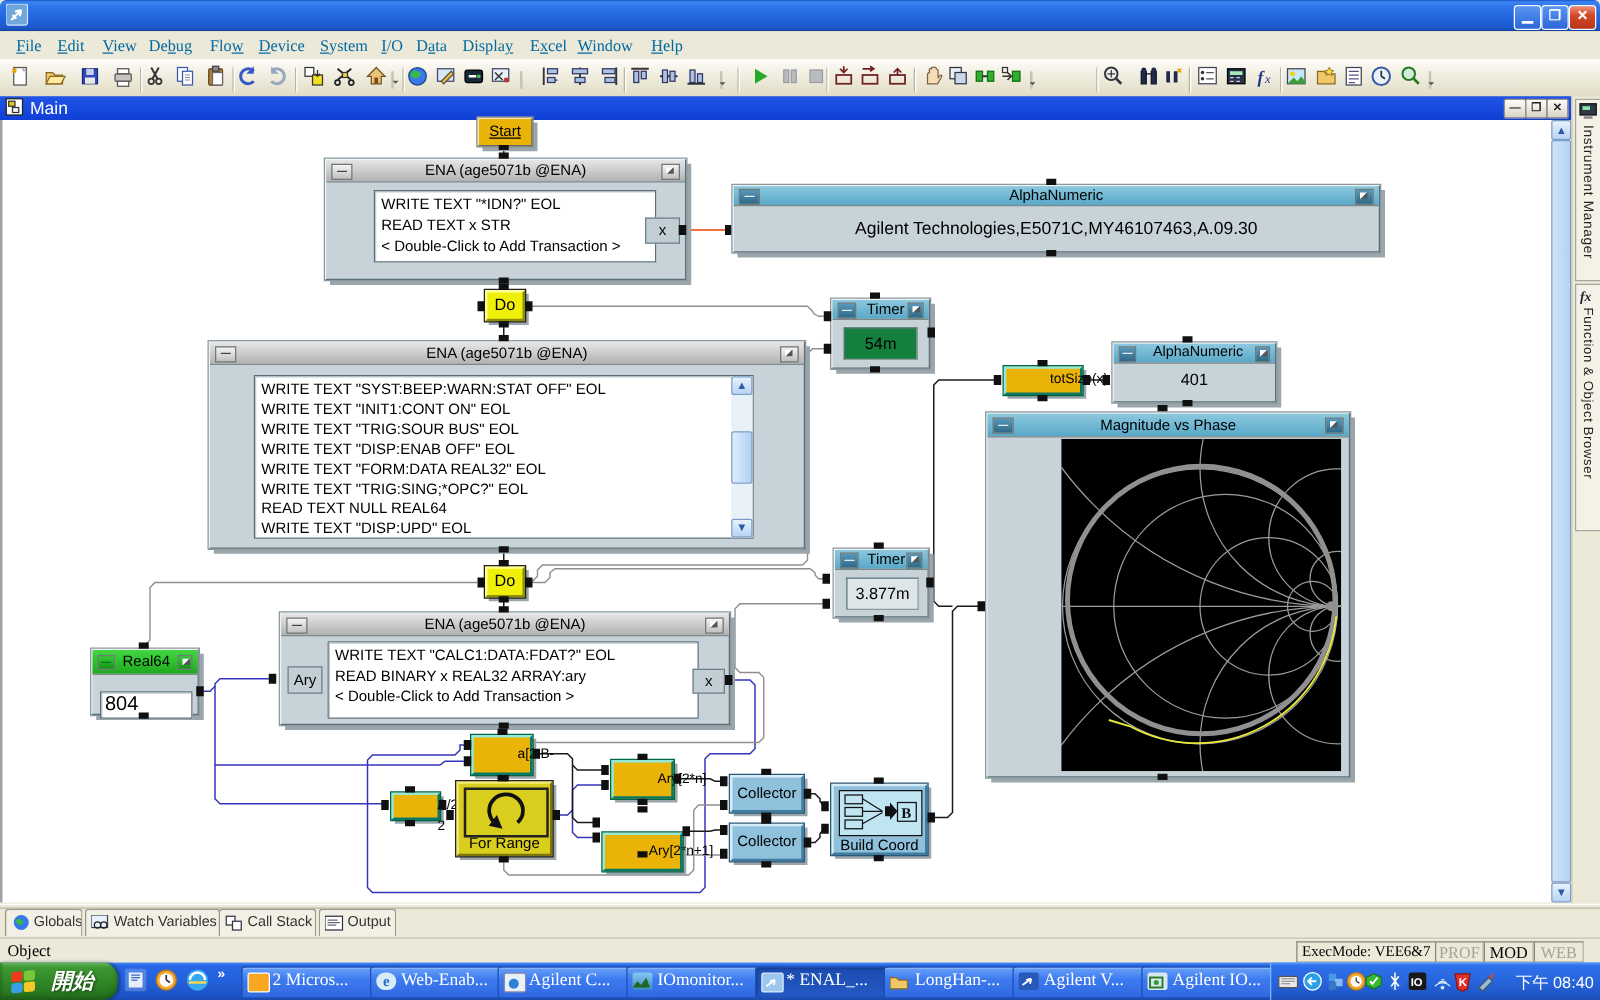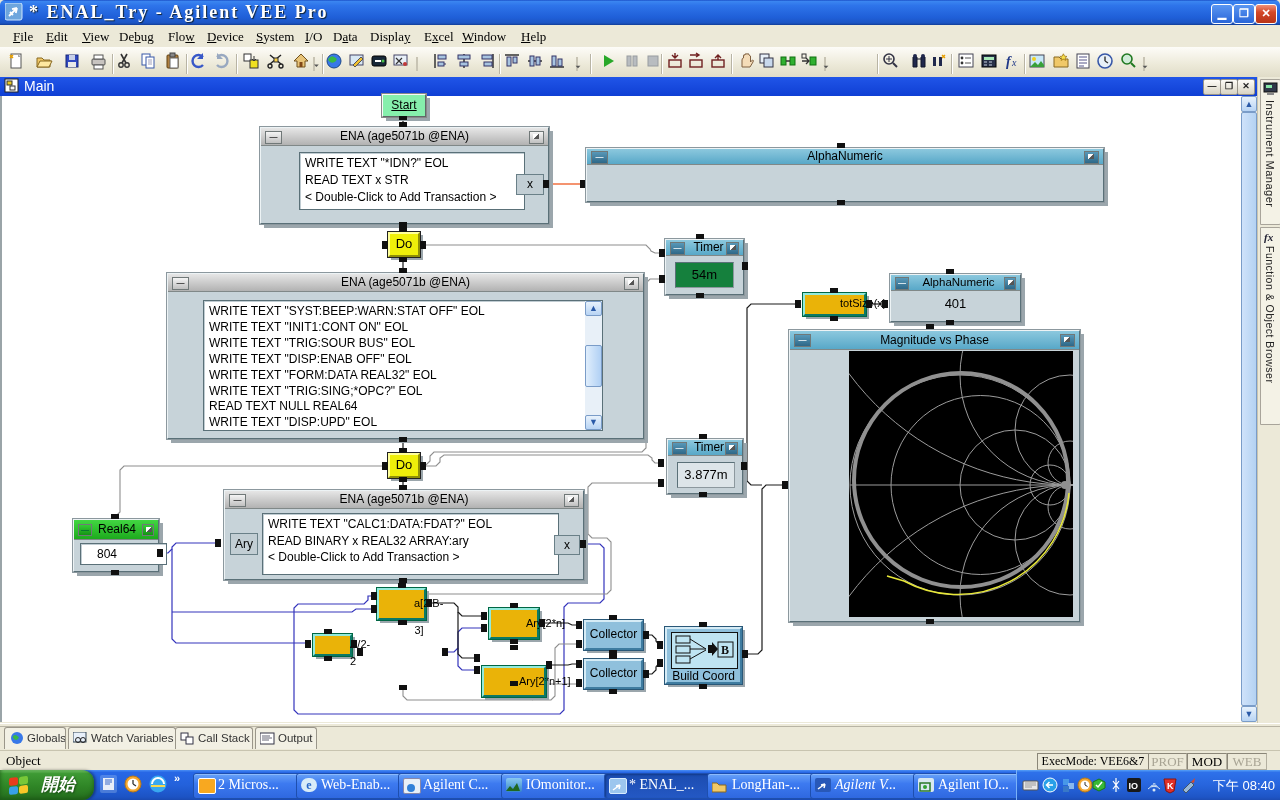--- a/index.html
+++ b/index.html
@@ -6,21 +6,21 @@
 body{width:1280px;height:800px;overflow:hidden;font-family:"Liberation Sans",sans-serif;background:#ECE9D8;position:relative;}
 .abs{position:absolute;}
 
 #titlebar{left:0;top:0;width:1280px;height:25px;border-radius:5px 5px 0 0;background:linear-gradient(#1b50c8 0%,#3a85f0 6%,#2e74ea 22%,#1f5fd8 70%,#1c55c4 92%,#123d96 100%);}
 #titlebar .ttext{left:29px;top:2px;color:#fff;font-weight:bold;font-size:18px;letter-spacing:2px;text-shadow:1px 1px 1px #123;font-family:"Liberation Serif",serif;}
 .capbtn{top:4px;width:20px;height:18px;border-radius:3px;border:1px solid #fff;color:#fff;font-size:11px;text-align:center;line-height:16px;font-weight:bold;}
 #btnmin{left:1211px;background:linear-gradient(#5a96f2,#2a66d8);}
 #btnmax{left:1233px;background:linear-gradient(#5a96f2,#2a66d8);}
 #btnclose{left:1255px;background:linear-gradient(#f09078,#d44828 40%,#b83418);}
 #menubar{left:0;top:25px;width:1280px;height:22px;background:#ECE9D8;border-bottom:1px solid #d8d4c0;}
-.mitem{top:4px;font-size:13px;color:#000000;font-family:"Liberation Serif",serif;}
+.mitem{top:4px;font-size:13px;color:#0369a1;font-family:"Liberation Serif",serif;}
 .mitem u{text-decoration:underline;}
 #toolbar{left:0;top:47px;width:1280px;height:30px;background:linear-gradient(#fdfcf8,#ece9d8 60%,#e0dcc8);border-bottom:1px solid #c8c4b0;}
 #mainbar{left:0;top:77px;width:1257px;height:19px;background:linear-gradient(#2055e8,#0f3fd4);}
 #mainbar .mttext{left:24px;top:1px;color:#fff;font-size:14px;}
 .mdibtn{top:2px;width:16px;height:14px;background:linear-gradient(#fdfcf8,#d8d4c4);border:1px solid #98948a;border-radius:2px;color:#222;font-size:9px;text-align:center;line-height:12px;font-weight:bold;}
 
 #canvas{left:0;top:96px;width:1241px;height:626px;background:#fff;border-left:2px solid #9aa4a8;box-sizing:border-box;}
 
 .blk{position:absolute;background:#C7D3D9;border-top:1px solid #edf3f5;border-left:1px solid #edf3f5;border-right:1px solid #5a7078;border-bottom:1px solid #5a7078;outline:1px solid #8c989e;box-shadow:4px 4px 0 #9ba6ac;font-size:12px;}
 .btitle{position:absolute;left:0;top:0;right:0;height:17px;background:linear-gradient(#e6e6e6,#b2b2b2);border-bottom:1px solid #808888;color:#000;text-align:center;font-size:12px;line-height:17px;}
@@ -57,21 +57,20 @@
 .vtext{position:absolute;left:3px;writing-mode:vertical-rl;font-size:11px;color:#222;letter-spacing:0.5px;}
 </style>
 </head>
 <body>
 
 <div class="abs" id="titlebar">
  <svg width="18" height="18" style="position:absolute;left:5px;top:3px;">
       <rect x="0" y="0" width="17" height="17" rx="2" fill="#6ea6dd" stroke="#cfe6ff"></rect>
       <path d="M4 13 L12 5 M12 5 l-5 1.2 M12 5 l-1.2 5 M5 9 l3 3" stroke="#fff" stroke-width="1.8" fill="none"></path>
     </svg>
- <div class="abs ttext">* ENAL_Try - Agilent VEE Pro</div>
  <div class="abs capbtn" id="btnmin">▁</div>
  <div class="abs capbtn" id="btnmax">❐</div>
  <div class="abs capbtn" id="btnclose">✕</div>
 </div>
 
 <div class="abs" id="menubar">
  <div class="abs mitem" style="left:13px;"><u>F</u>ile</div>
  <div class="abs mitem" style="left:46px;"><u>E</u>dit</div>
  <div class="abs mitem" style="left:82px;"><u>V</u>iew</div>
  <div class="abs mitem" style="left:119px;">De<u>b</u>ug</div>
@@ -369,30 +368,31 @@
   <polyline points="548,665 566,665 570,664 576,664"></polyline>
   <polyline points="645,635 650,635 654,639 654,641 657,645 660,645"></polyline>
   <polyline points="645,674 650,674 654,670 654,667 657,663 660,663"></polyline>
   <polyline points="744,654 756,654 760,650 760,489 764,485 781,485"></polyline>
   <polyline points="795,304 749,304 745,308 745,481 749,485 760,485"></polyline>
   <line x1="868" y1="304" x2="882" y2="304"></line>
  </g>
  <line x1="546" y1="184" x2="578" y2="184" stroke="#f07040" stroke-width="1.5"></line>
 </svg>
 
-<div class="abs" style="left:380px;top:-2px;width:42px;height:21px;background:#86efac;border-top:1px solid #f8f8f8;border-left:1px solid #f8f8f8;border-right:1px solid #606868;border-bottom:1px solid #606868;outline:1px solid #888;box-shadow:4px 4px 0 #9ba6ac;text-align:center;font-size:12px;line-height:20px;text-decoration:underline;">Start</div>
+<div class="abs" style="left:380px;top:-2px;width:42px;height:21px;background:#eab308;border-top:1px solid #f8f8f8;border-left:1px solid #f8f8f8;border-right:1px solid #606868;border-bottom:1px solid #606868;outline:1px solid #888;box-shadow:4px 4px 0 #9ba6ac;text-align:center;font-size:12px;line-height:20px;text-decoration:underline;">Start</div>
 
 <div class="blk" style="left:258px;top:31px;width:287px;height:95px;">
  <div class="btitle"><div class="minb">—</div>ENA (age5071b @ENA)<div class="maxb"></div></div>
  <div class="wbox" style="left:38px;top:24px;width:219px;height:54px;padding:2px 0 0 5px;line-height:17px;font-size:12px;">WRITE TEXT "*IDN?" EOL<br>READ TEXT x STR<br>&lt; Double-Click to Add Transaction &gt;</div>
  <div class="pinbox" style="left:255px;top:46px;width:26px;height:19px;line-height:19px;">x</div>
 </div>
 
 <div class="blk" style="left:584px;top:52px;width:516px;height:52px;">
  <div class="btitle blue" style="height:15px;line-height:15px;"><div class="minb dk" style="top:2px;">—</div>AlphaNumeric<div class="maxb dk" style="top:2px;"></div></div>
+ <div class="abs" style="left:0;top:16px;width:516px;height:36px;text-align:center;font-size:14px;line-height:34px;">Agilent Technologies,E5071C,MY46107463,A.09.30</div>
 </div>
 
 <div class="ydo" style="left:386px;top:136px;width:32px;height:25px;line-height:20px;">Do</div>
 
 <div class="blk" style="left:165px;top:177px;width:475px;height:164px;">
  <div class="btitle"><div class="minb">—</div>ENA (age5071b @ENA)<div class="maxb"></div></div>
  <div class="wbox" style="left:35px;top:26px;width:398px;height:129px;">
   <div class="abs" style="left:5px;top:3px;width:360px;font-size:12px;line-height:15.9px;">WRITE TEXT "SYST:BEEP:WARN:STAT OFF" EOL<br>WRITE TEXT "INIT1:CONT ON" EOL<br>WRITE TEXT "TRIG:SOUR BUS" EOL<br>WRITE TEXT "DISP:ENAB OFF" EOL<br>WRITE TEXT "FORM:DATA REAL32" EOL<br>WRITE TEXT "TRIG:SING;*OPC?" EOL<br>READ TEXT NULL REAL64<br>WRITE TEXT "DISP:UPD" EOL</div>
   <div class="abs" style="right:0;top:0;width:17px;height:129px;background:#e8f0f8;">
    <div class="sbtn" style="top:0;width:17px;height:15px;line-height:13px;">▲</div>
@@ -448,27 +448,36 @@
 
 <div class="blk" style="left:222px;top:394px;width:358px;height:88px;">
  <div class="btitle"><div class="minb">—</div>ENA (age5071b @ENA)<div class="maxb"></div></div>
  <div class="pinbox" style="left:5px;top:42px;width:26px;height:20px;line-height:20px;">Ary</div>
  <div class="wbox" style="left:37px;top:22px;width:290px;height:58px;padding:2px 0 0 5px;line-height:16.5px;font-size:12px;">WRITE TEXT "CALC1:DATA:FDAT?" EOL<br>READ BINARY x REAL32 ARRAY:ary<br>&lt; Double-Click to Add Transaction &gt;</div>
  <div class="pinbox" style="left:329px;top:44px;width:24px;height:18px;line-height:18px;">x</div>
 </div>
 
 <div class="blk" style="left:71px;top:423px;width:84px;height:51px;">
  <div class="btitle green" style="height:19px;line-height:19px;"><div class="minb gn" style="top:4px;width:12px;height:10px;">—</div><span style="margin-left:2px;">Real64</span><div class="maxb gn" style="top:4px;width:10px;height:10px;"></div></div>
- <div class="wbox" style="left:6px;top:23px;width:69px;height:20px;font-size:12px;line-height:20px;padding-left:16px;">804</div>
+ <div class="wbox" style="left:6px;top:33px;width:69px;height:20px;font-size:16px;line-height:20px;padding-left:3px;">804</div>
 </div>
 
 <div class="teal" style="left:375px;top:492px;width:49px;height:32px;font-size:11px;line-height:27px;">a[2:B-3]</div>
 
 <div class="teal" style="left:311px;top:538px;width:38px;height:22px;font-size:11px;line-height:17px;">A/2-2</div>
 
+<div class="abs" style="left:363px;top:529px;width:77px;height:60px;background:#d9cd1e;border-top:2px solid #f2ea7a;border-left:2px solid #f2ea7a;border-right:2px solid #7e7608;border-bottom:2px solid #7e7608;outline:1px solid #222;box-shadow:3px 3px 0 #9ba6ac;box-sizing:border-box;">
+ <div class="abs" style="left:4px;top:3px;width:64px;height:36px;border:2px solid #222;">
+  <svg width="62" height="34">
+          <path d="M24 27 A 13.5 13 0 1 1 41 26" stroke="#111" stroke-width="3" fill="none"></path>
+          <path d="M29 31 l-11 -2.5 l6.5 -8.5 z" fill="#111"></path>
+        </svg>
+ </div>
+ <div class="abs" style="left:0;top:40px;width:73px;text-align:center;font-size:12px;">For Range</div>
+</div>
 
 <div class="teal" style="left:487px;top:512px;width:50px;height:31px;font-size:11px;line-height:26px;">Ary[2*n]</div>
 
 <div class="teal" style="left:480px;top:554px;width:64px;height:31px;font-size:11px;line-height:26px;margin-top:16px;">Ary[2*n+1]</div>
 
 <div class="steel" style="left:582px;top:524px;width:59px;height:30px;font-size:12px;line-height:25px;">Collector</div>
 <div class="steel" style="left:582px;top:563px;width:59px;height:30px;font-size:12px;line-height:25px;">Collector</div>
 
 <div class="steel" style="left:663px;top:531px;width:77px;height:57px;">
  <div class="abs" style="left:4px;top:3px;width:65px;height:35px;background:#bfe4f2;border:1px solid #111;">
@@ -653,21 +662,21 @@
         </svg></div>Agilent C...</div>
  <div class="taskbtn" style="left:501px;width:94px;"><div class="tico" style="background:linear-gradient(#88c8f0,#3888c8);"><svg width="14" height="12">
           <path d="M0 10 l4 -5 l3 3 l4 -6 l3 8z" fill="#206820"></path>
         </svg></div>IOmonitor...</div>
  <div class="taskbtn active" style="left:604px;width:94px;"><div class="tico" style="background:#9cc6ee;border:1px solid #d8ecff;"><svg width="14" height="12">
           <path d="M3 8 L10 3 M10 3 l-4 1 m4 -1 l-1 4" stroke="#fff" stroke-width="1.5"></path>
         </svg></div>* ENAL_...</div>
  <div class="taskbtn" style="left:707px;width:94px;"><div class="tico"><svg width="15" height="13">
           <path d="M0 3 h5 l2 2 h7 v7 h-14z" fill="#f0c868" stroke="#886820"></path>
         </svg></div>LongHan-...</div>
- <div class="taskbtn" style="left:810px;width:94px;font-style:italic;"><div class="tico" style="background:#2858b8;"><svg width="14" height="12">
+ <div class="taskbtn" style="left:810px;width:94px;"><div class="tico" style="background:#2858b8;"><svg width="14" height="12">
           <path d="M3 8 L10 3 l-4 1 m4 -1 l-1 4" stroke="#fff" stroke-width="1.5" fill="none"></path>
         </svg></div>Agilent V...</div>
  <div class="taskbtn" style="left:913px;width:94px;"><div class="tico" style="background:#d8e8f0;"><svg width="14" height="12">
           <rect x="2" y="2" width="10" height="8" fill="none" stroke="#287828" stroke-width="1.5"></rect>
           <circle cx="7" cy="6" r="2" fill="#30a030"></circle>
         </svg></div>Agilent IO...</div>
  <div style="position:absolute;left:1016px;top:0;width:264px;height:30px;background:linear-gradient(#55a0f8 0%,#2e71ea 8%,#2765dd 50%,#1e55c6 90%,#1c4cb4 100%);border-left:1px solid #7ab2f8;">
   <svg width="190" height="30" style="position:absolute;left:4px;top:0;">
    <rect x="2" y="11" width="15" height="9" rx="1" fill="#e8e8e8" stroke="#555"></rect>
         <path d="M4 13 h11 M4 15 h11 M4 17 h7" stroke="#888" stroke-width="0.8"></path>

